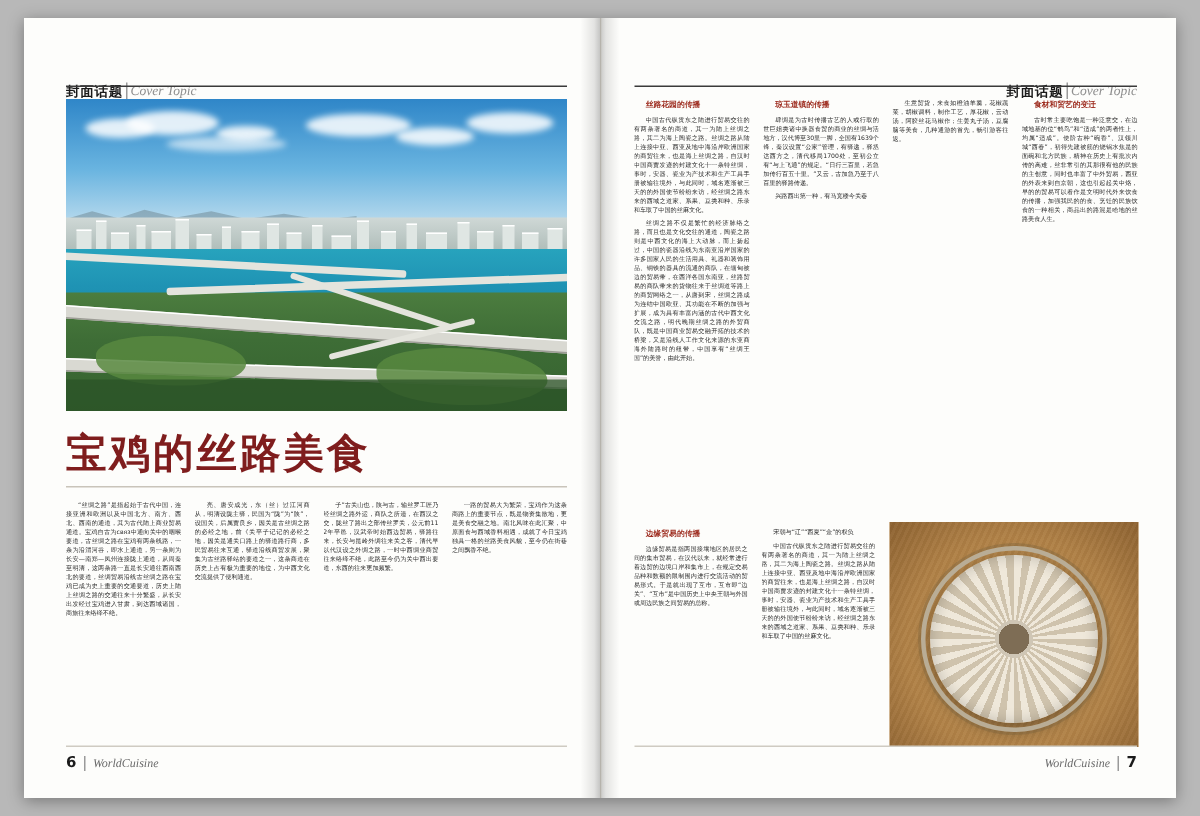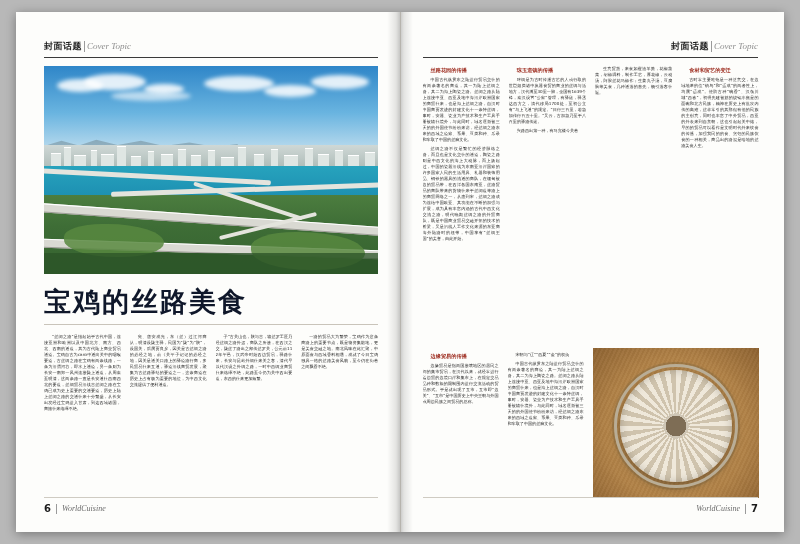--- a/index.html
+++ b/index.html
@@ -47,24 +47,24 @@
     width: 384px;
     height: 520px;
     background: #fdfdfb;
     overflow: hidden;
   }
   .page.left { border-right: 1px solid #e6e2da; }
 
   
   .runhead {
     position: absolute;
-    top: 26px;
+    top: 43px;
     height: 16px;
     display: flex;
-    align-items: center;
+    align-items: flex-start;
     gap: 2px;
     font-size: 9px;
   }
   .runhead .cn {
     font-weight: bold;
     color: #1b1b1b;
     letter-spacing: 0.5px;
     font-family: "DejaVu Sans", sans-serif;
   }
   .runhead .bar {
@@ -162,21 +162,21 @@
     opacity: .9;
   }
 
   
   .headline {
     position: absolute;
     left: 28px;
     top: 272px;
     font-size: 27px;
     font-weight: bold;
-    color: #0f172a;
+    color: #7f1d1d;
     letter-spacing: 2px;
     font-family: Liberation Serif, serif;
   }
   .headrule {
     position: absolute;
     left: 28px;
     top: 312px;
     width: 334px;
     height: 1px;
     background: #c9c4ba;

